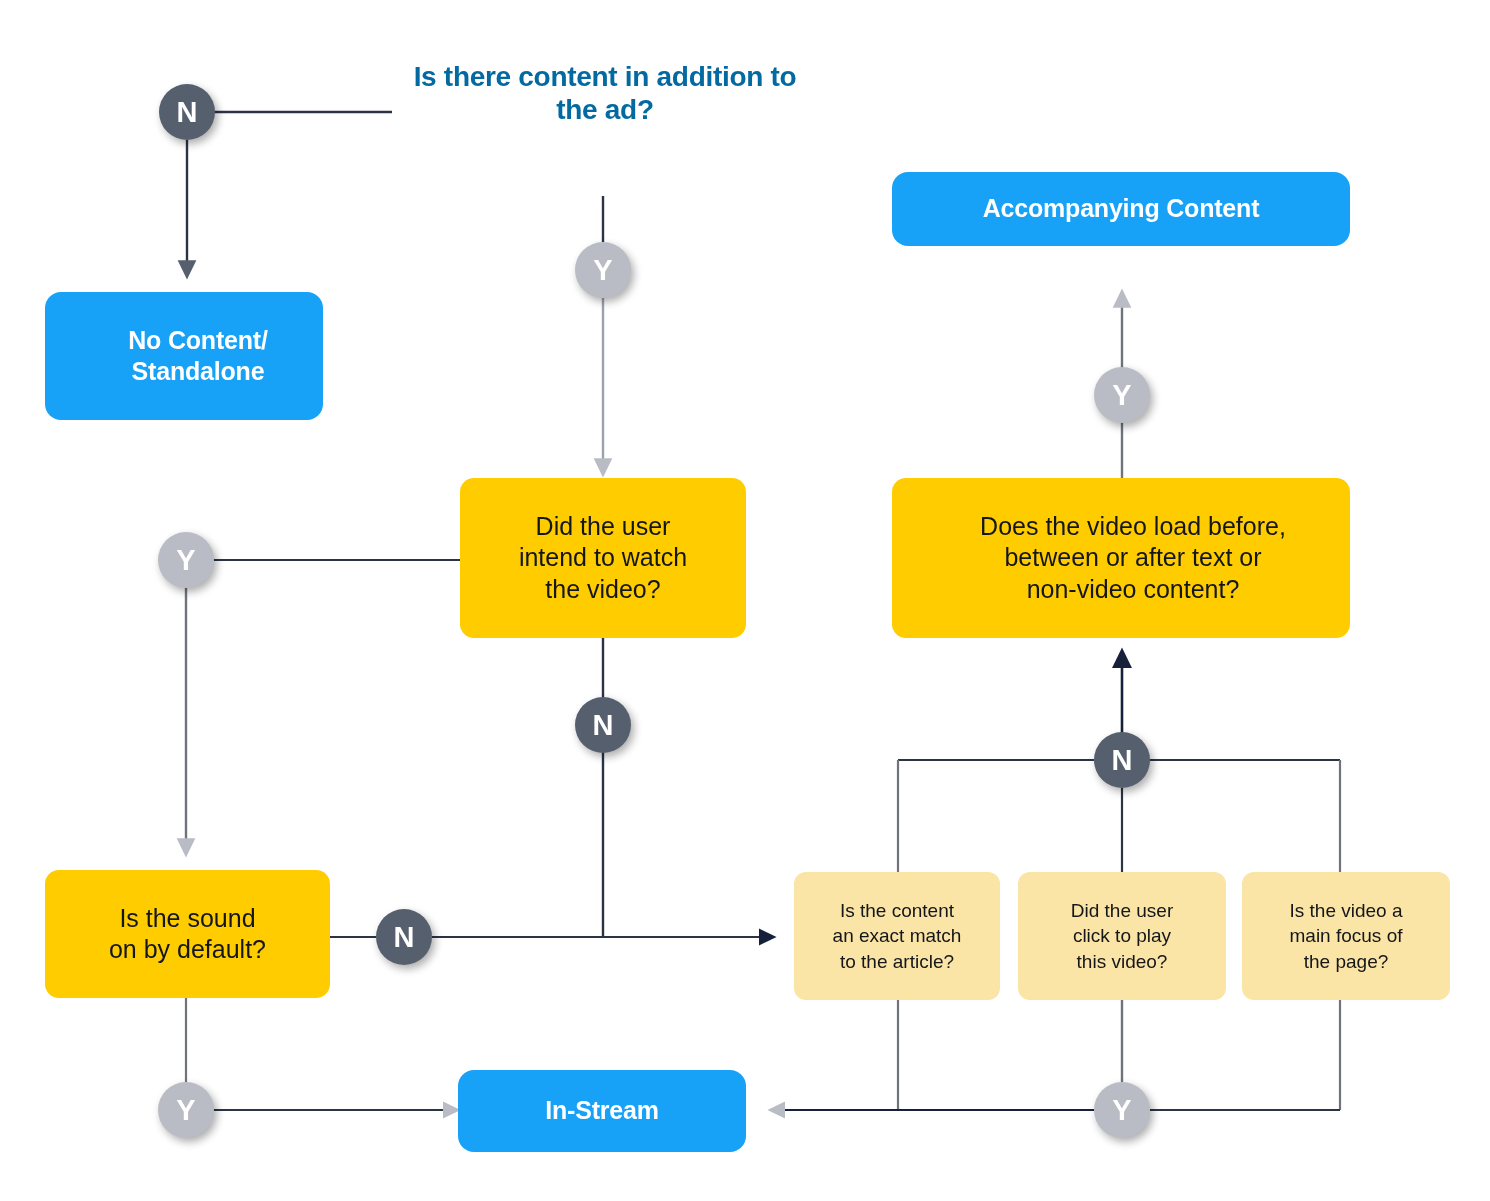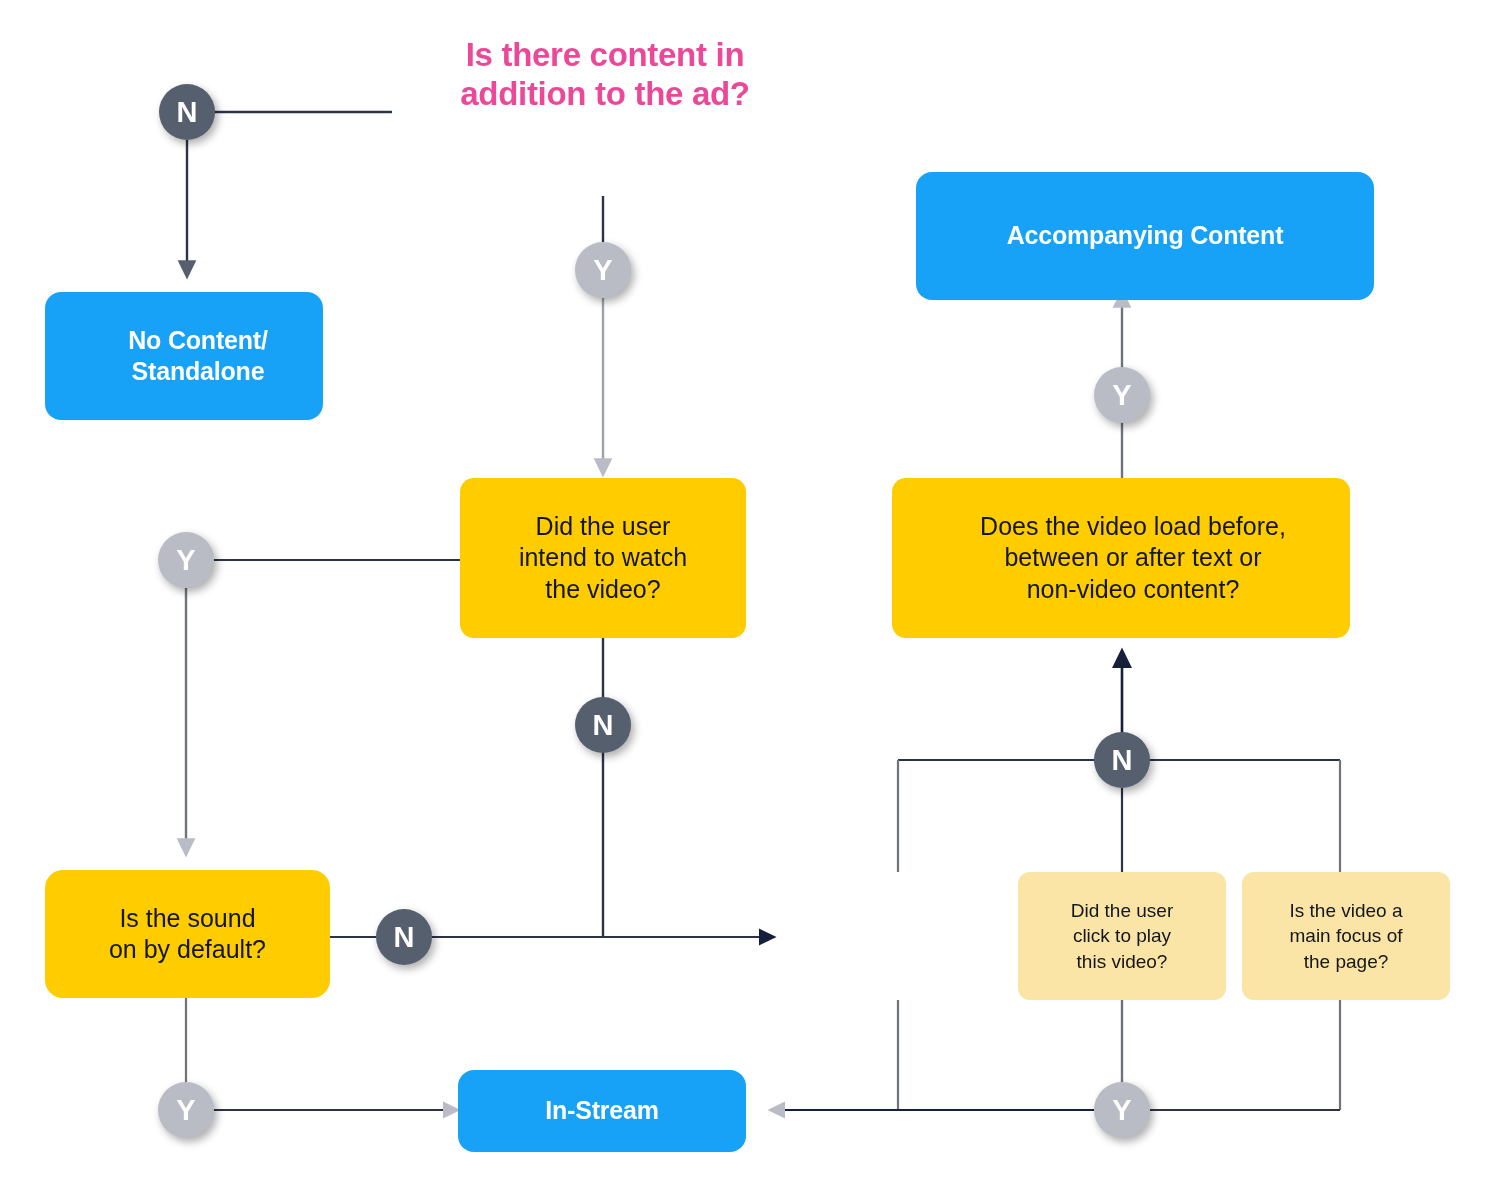--- a/index.html
+++ b/index.html
@@ -24,24 +24,25 @@
     width: 1490px;
     height: 1201px;
     pointer-events: none;
   }
 
   
   .title {
     position: absolute;
     text-align: center;
     font-weight: bold;
-    color: #ec4899;
+    color: #0369a1;
     line-height: 1.18;
-    font-size: 33px;
+    font-size: 28px;
     letter-spacing: -0.3px;
+    margin-top: 24px;
   }
 
   
   .node {
     position: absolute;
     box-sizing: border-box;
     display: flex;
     align-items: center;
     justify-content: center;
     text-align: center;
@@ -151,41 +152,46 @@
     <span class="lbl">Is there
 content in addition
 to the ad?</span>
   </div>
 
   <div class="node result" style="left:45px; top:292px; width:278px; height:128px;padding-left:28px;">
     <span class="lbl">No Content/
 Standalone</span>
   </div>
 
-  <div class="node result" style="left:916px; top:172px; width:458px; height:128px;">
+  <div class="node result" style="left:892px; top:172px; width:458px; height:74px;">
     <span class="lbl">Accompanying Content</span>
   </div>
 
   <div class="node decision" style="left:460px; top:478px; width:286px; height:160px;">
     <span class="lbl">Did the user
 intend to watch
 the video?</span>
   </div>
 
   <div class="node decision" style="left:892px; top:478px; width:458px; height:160px;padding-left:24px;">
     <span class="lbl">Does the video load before,
 between or after text or
 non-video content?</span>
   </div>
 
-  <div class="node decision" style="left:45px; top:870px; width:285px; height:128px;border-radius:18px;">
+  <div class="node decision" style="left:45px; top:870px; width:285px; height:128px;">
     <span class="lbl">Is the sound
 on by default?</span>
   </div>
 
+  <div class="node subdecision" style="left:794px; top:872px; width:206px; height:128px;">
+    <span class="lbl">Is the content
+an exact match
+to the article?</span>
+  </div>
 
   <div class="node subdecision" style="left:1018px; top:872px; width:208px; height:128px;">
     <span class="lbl">Did the user
 click to play
 this video?</span>
   </div>
 
   <div class="node subdecision" style="left:1242px; top:872px; width:208px; height:128px;">
     <span class="lbl">Is the video a
 main focus of

